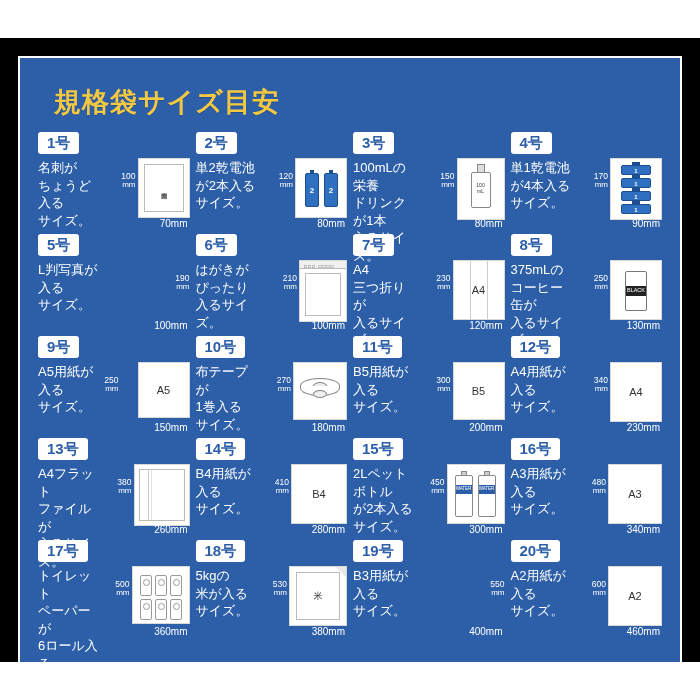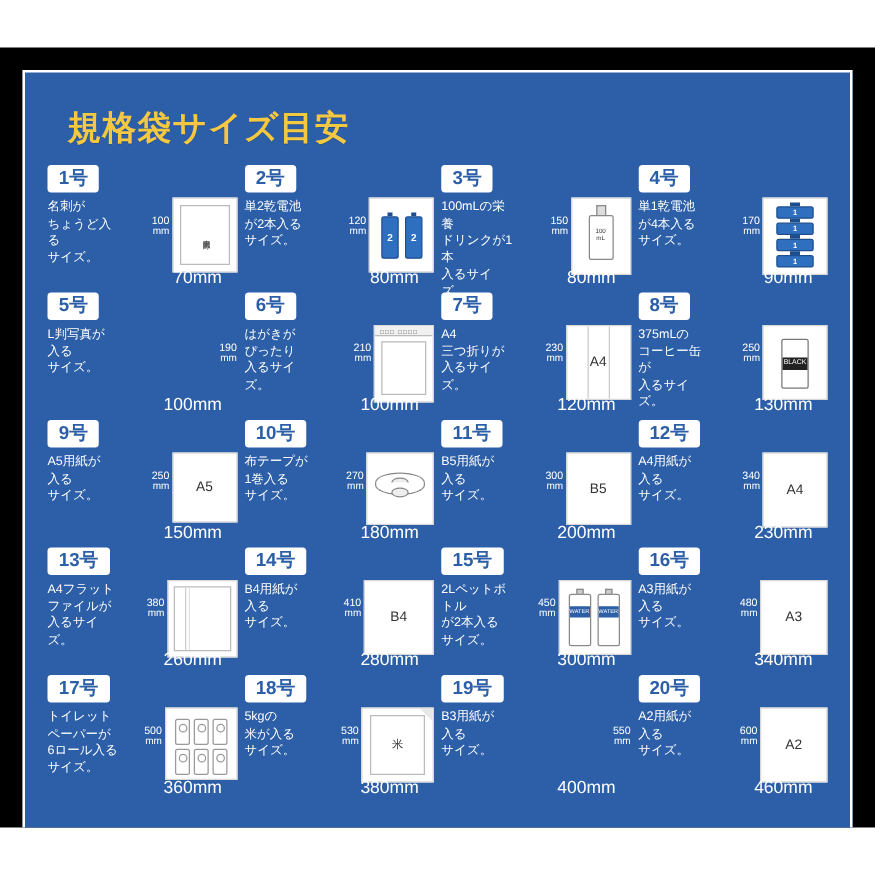--- a/index.html
+++ b/index.html
@@ -56,21 +56,21 @@
     margin-bottom: 4px;
   }
   .body {
     display: flex;
     align-items: flex-start;
     gap: 3px;
     height: 70px;
   }
   .desc {
     color: #ffffff;
-    font-size: 10px;
+    font-size: 13px;
     line-height: 1.35;
     width: 60px;
     flex: 0 0 60px;
     padding-top: 1px;
   }
   .figwrap {
     position: relative;
     flex: 1 1 auto;
     height: 70px;
     display: flex;
@@ -89,23 +89,23 @@
   .hdim b { font-weight: normal; display: block; font-size: 8.5px; }
   .fig {
     background: #ffffff;
     border: 1px solid #d8d8d8;
     position: relative;
     overflow: hidden;
   }
   .wdim {
     position: absolute;
     bottom: -1px;
-    right: 12px;
+    right: 2px;
     color: #ffffff;
-    font-size: 14px;
+    font-size: 10px;
     white-space: nowrap;
   }
   .figlabel {
     position: absolute;
     left: 0; right: 0; top: 50%;
     transform: translateY(-50%);
     text-align: center;
     font-size: 11px;
     color: #333;
   }
@@ -311,21 +311,21 @@
             </div>
           </div><div class="wdim">130mm</div></div>
         <div class="cell"><div class="badge">9号</div><div class="body">
             <div class="desc">
               <div>A5用紙が</div>
               <div>入る</div>
               <div>サイズ。</div>
             </div>
             <div class="figwrap">
               <div class="hdim"><b>250</b><span>mm</span></div>
-              <div class="fig" style="width:52px;height:56px;">
+              <div class="fig" style="width:52px;height:56px;margin-left:17px;">
                 <div class="figlabel">A5</div>
               </div>
             </div>
           </div><div class="wdim">150mm</div></div>
         <div class="cell"><div class="badge">10号</div><div class="body">
             <div class="desc">
               <div>布テープが</div>
               <div>1巻入る</div>
               <div>サイズ。</div>
             </div>

